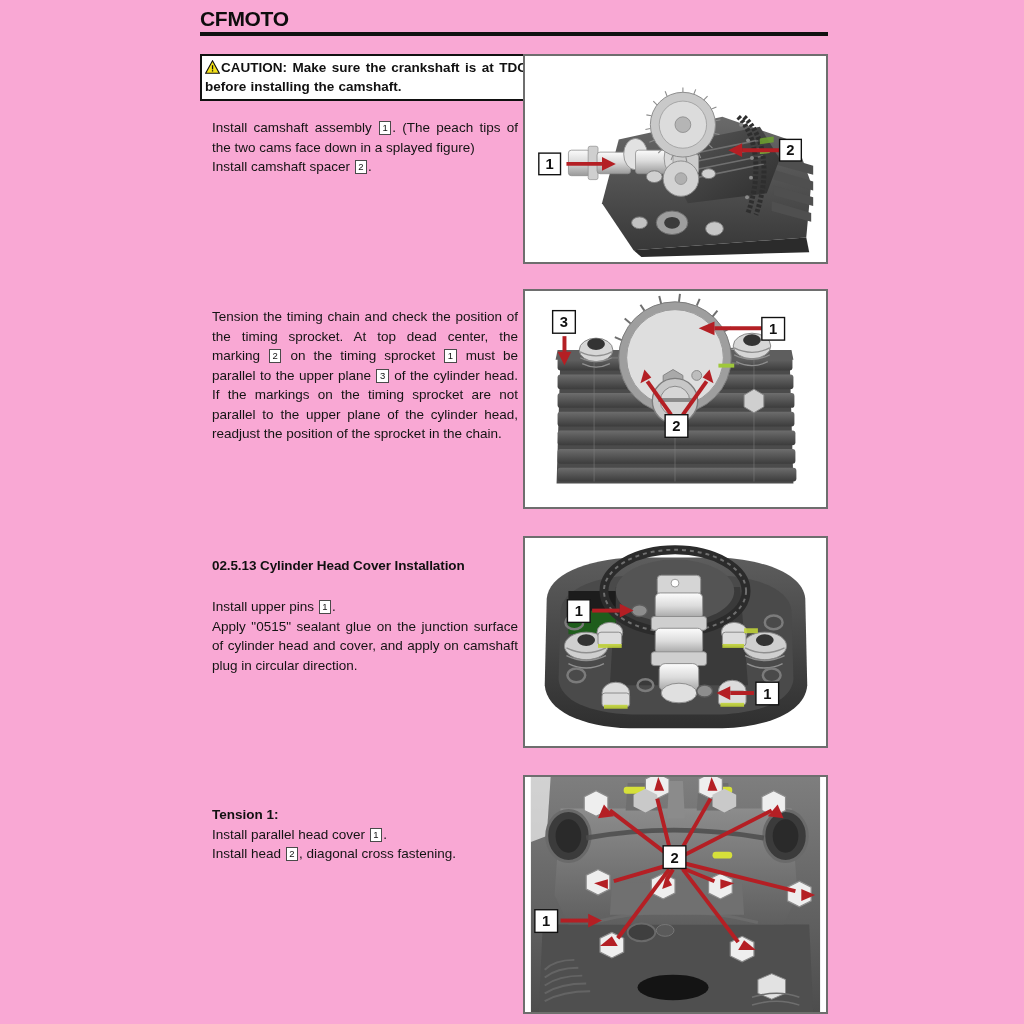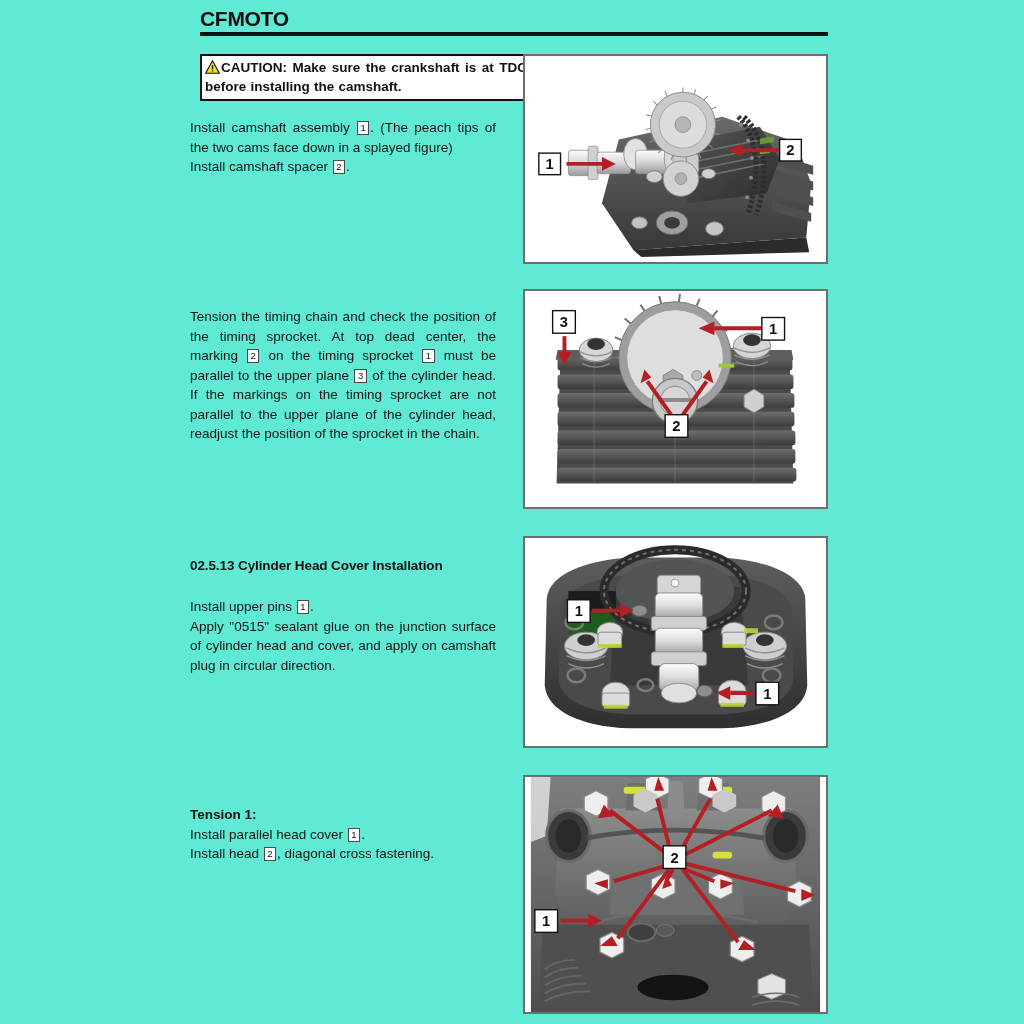--- a/index.html
+++ b/index.html
@@ -7,21 +7,21 @@
   html, body {
     margin: 0; padding: 0;
     width: 1024px; height: 1024px;
     background: #ffffff;
     font-family: "Liberation Sans", sans-serif;
     overflow: hidden;
   }
   #page {
     position: relative;
     width: 1024px; height: 1024px;
-    background: #5eead4;
+    background: #f9a8d4;
     padding-left: 28px;
   }
 
   
   .header {
     position: absolute;
     left: 200px; top: 8px;
     width: 628px;
   }
   .header-title {
@@ -33,21 +33,21 @@
     font-family: "Liberation Sans", sans-serif;
   }
   .header-rule {
     margin-top: 2px;
     height: 4px;
     background: #111111;
     width: 628px;
   }
 
   
-  .text-col { position: absolute; left: 190px; width: 306px; }
+  .text-col { position: absolute; left: 212px; width: 306px; }
 
   
   .caution-box {
     position: absolute;
     left: 200px; top: 54px;
     width: 332px;
     border: 2px solid #111;
     padding: 2px 3px 3px 3px;
     background: #fff;
   }

